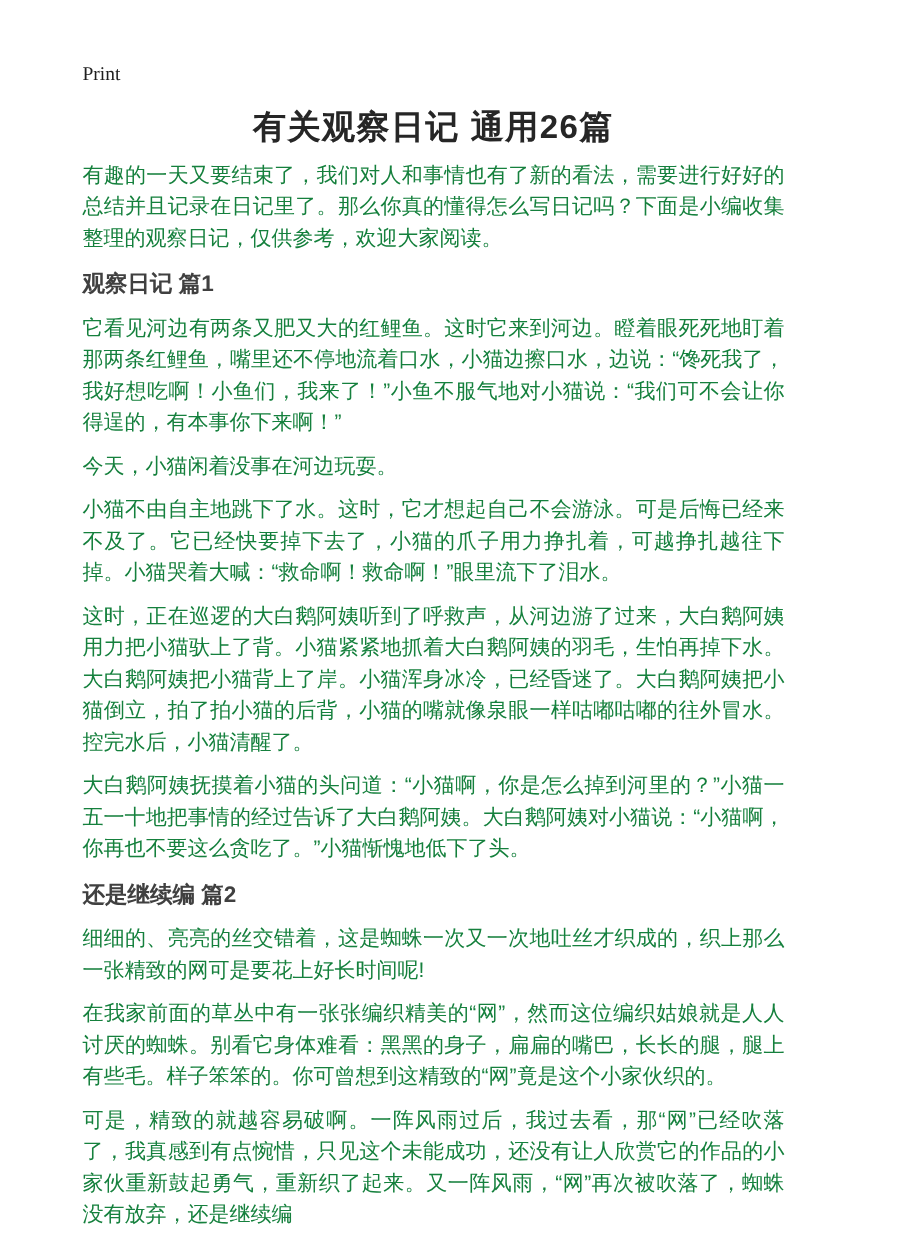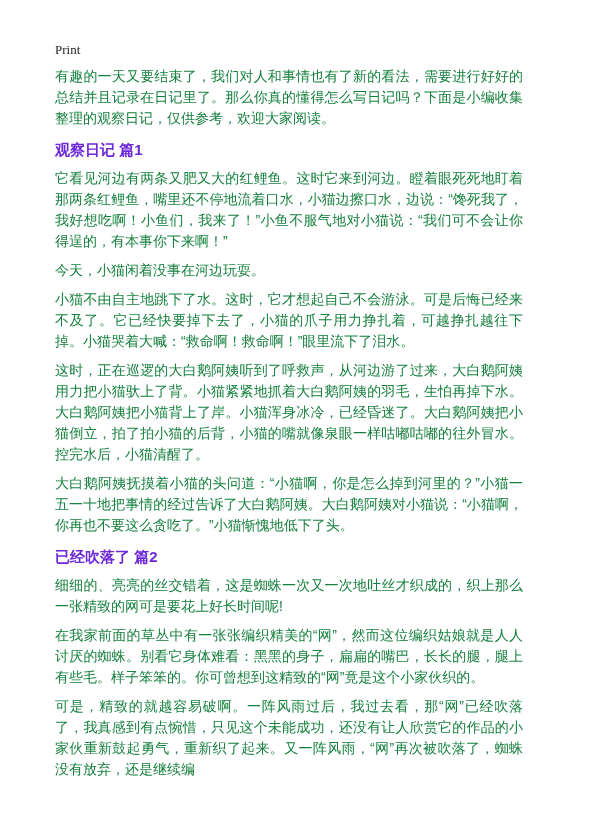--- a/index.html
+++ b/index.html
@@ -51,47 +51,48 @@
     font-size: 14px;
     line-height: 21px;
     text-align: justify;
     color: #15803d;
   }
   .sec-heading {
     margin: 10px 0 0 0;
     font-size: 15px;
     line-height: 21px;
     font-weight: bold;
-    color: #6d28d9;
+    color: #404040;
   }
 </style>
 </head>
 <body>
 
 <div class="page">
 
   <a class="print-link">Print</a>
 
+  <h1 class="doc-title">有关观察日记 通用26篇</h1>
 
 
   <p class="para">有趣的一天又要结束了，我们对人和事情也有了新的看法，需要进行好好的总结并且记录在日记里了。那么你真的懂得怎么写日记吗？下面是小编收集整理的观察日记，仅供参考，欢迎大家阅读。</p>
 
   <h2 class="sec-heading">观察日记 篇1</h2>
 
   <p class="para">它看见河边有两条又肥又大的红鲤鱼。这时它来到河边。瞪着眼死死地盯着那两条红鲤鱼，嘴里还不停地流着口水，小猫边擦口水，边说：“馋死我了，我好想吃啊！小鱼们，我来了！”小鱼不服气地对小猫说：“我们可不会让你得逞的，有本事你下来啊！”</p>
 
   <p class="para">今天，小猫闲着没事在河边玩耍。</p>
 
   <p class="para">小猫不由自主地跳下了水。这时，它才想起自己不会游泳。可是后悔已经来不及了。它已经快要掉下去了，小猫的爪子用力挣扎着，可越挣扎越往下掉。小猫哭着大喊：“救命啊！救命啊！”眼里流下了泪水。</p>
 
   <p class="para">这时，正在巡逻的大白鹅阿姨听到了呼救声，从河边游了过来，大白鹅阿姨用力把小猫驮上了背。小猫紧紧地抓着大白鹅阿姨的羽毛，生怕再掉下水。大白鹅阿姨把小猫背上了岸。小猫浑身冰冷，已经昏迷了。大白鹅阿姨把小猫倒立，拍了拍小猫的后背，小猫的嘴就像泉眼一样咕嘟咕嘟的往外冒水。控完水后，小猫清醒了。</p>
 
   <p class="para">大白鹅阿姨抚摸着小猫的头问道：“小猫啊，你是怎么掉到河里的？”小猫一五一十地把事情的经过告诉了大白鹅阿姨。大白鹅阿姨对小猫说：“小猫啊，你再也不要这么贪吃了。”小猫惭愧地低下了头。</p>
 
-  <h2 class="sec-heading">已经吹落了 篇2</h2>
+  <h2 class="sec-heading">还是继续编 篇2</h2>
 
   <p class="para">细细的、亮亮的丝交错着，这是蜘蛛一次又一次地吐丝才织成的，织上那么一张精致的网可是要花上好长时间呢!</p>
 
   <p class="para">在我家前面的草丛中有一张张编织精美的“网”，然而这位编织姑娘就是人人讨厌的蜘蛛。别看它身体难看：黑黑的身子，扁扁的嘴巴，长长的腿，腿上有些毛。样子笨笨的。你可曾想到这精致的“网”竟是这个小家伙织的。</p>
 
   <p class="para">可是，精致的就越容易破啊。一阵风雨过后，我过去看，那“网”已经吹落了，我真感到有点惋惜，只见这个未能成功，还没有让人欣赏它的作品的小家伙重新鼓起勇气，重新织了起来。又一阵风雨，“网”再次被吹落了，蜘蛛没有放弃，还是继续编</p>
 
 </div>
 
 </body></html>

